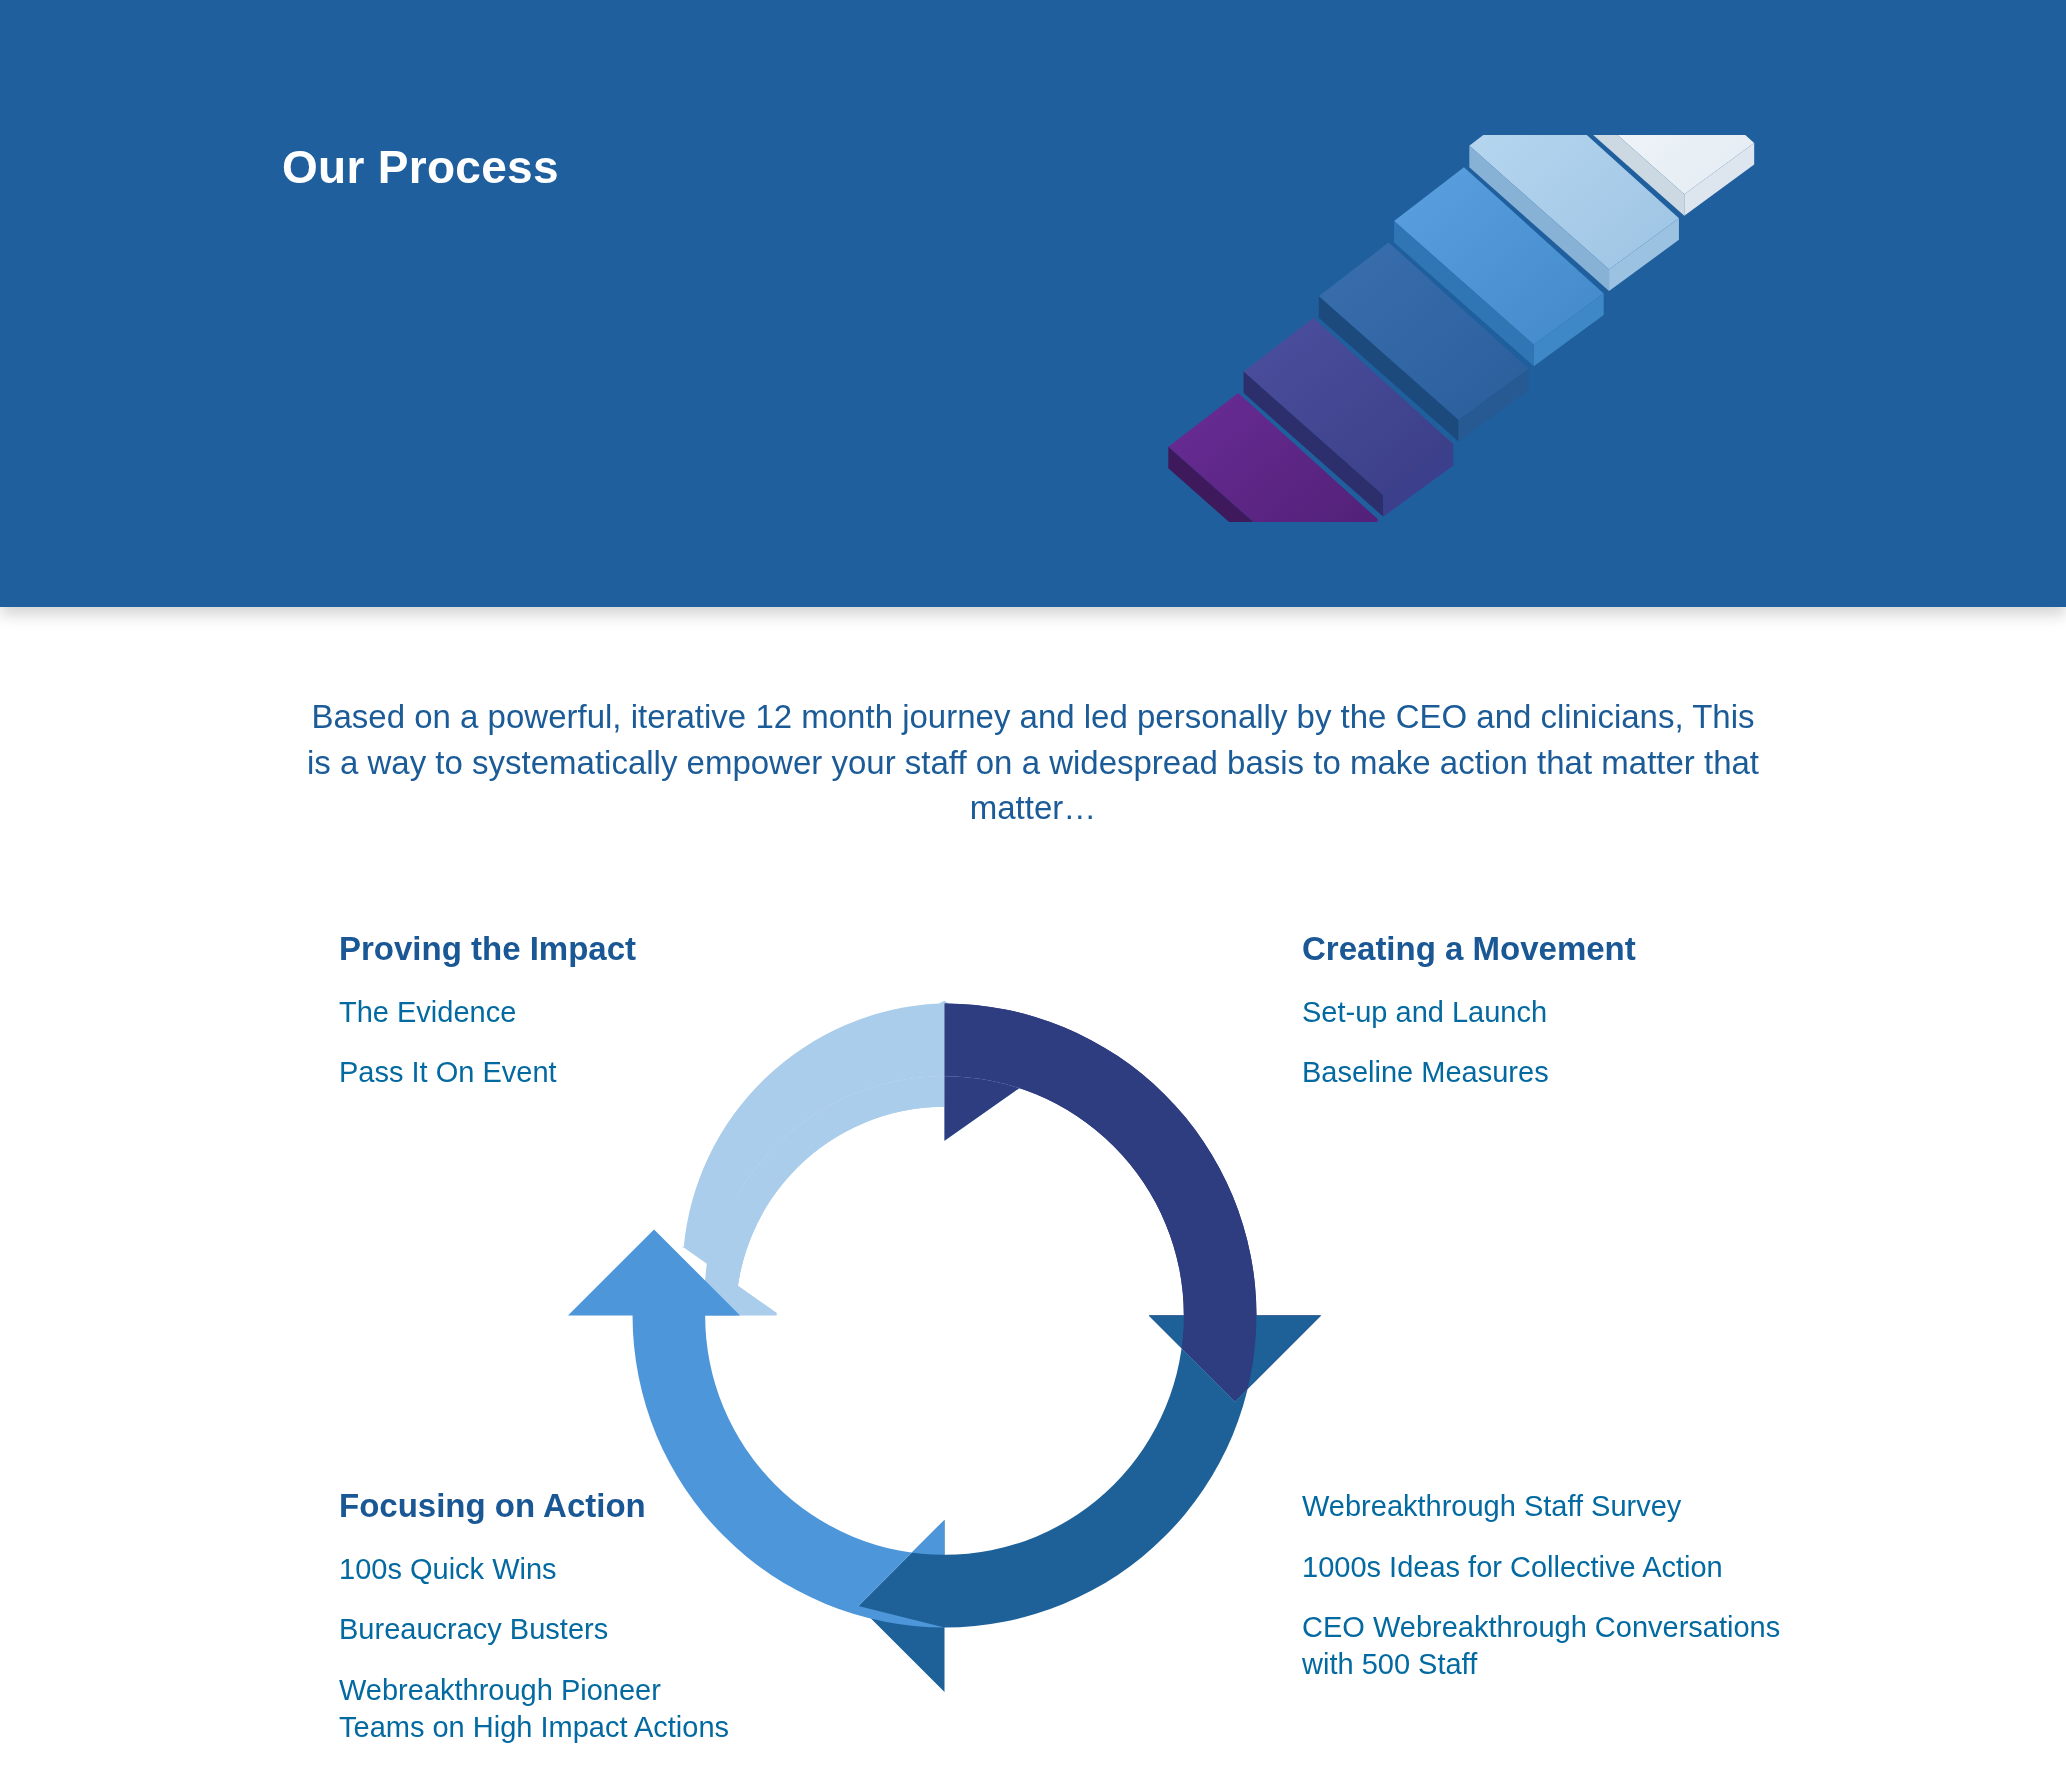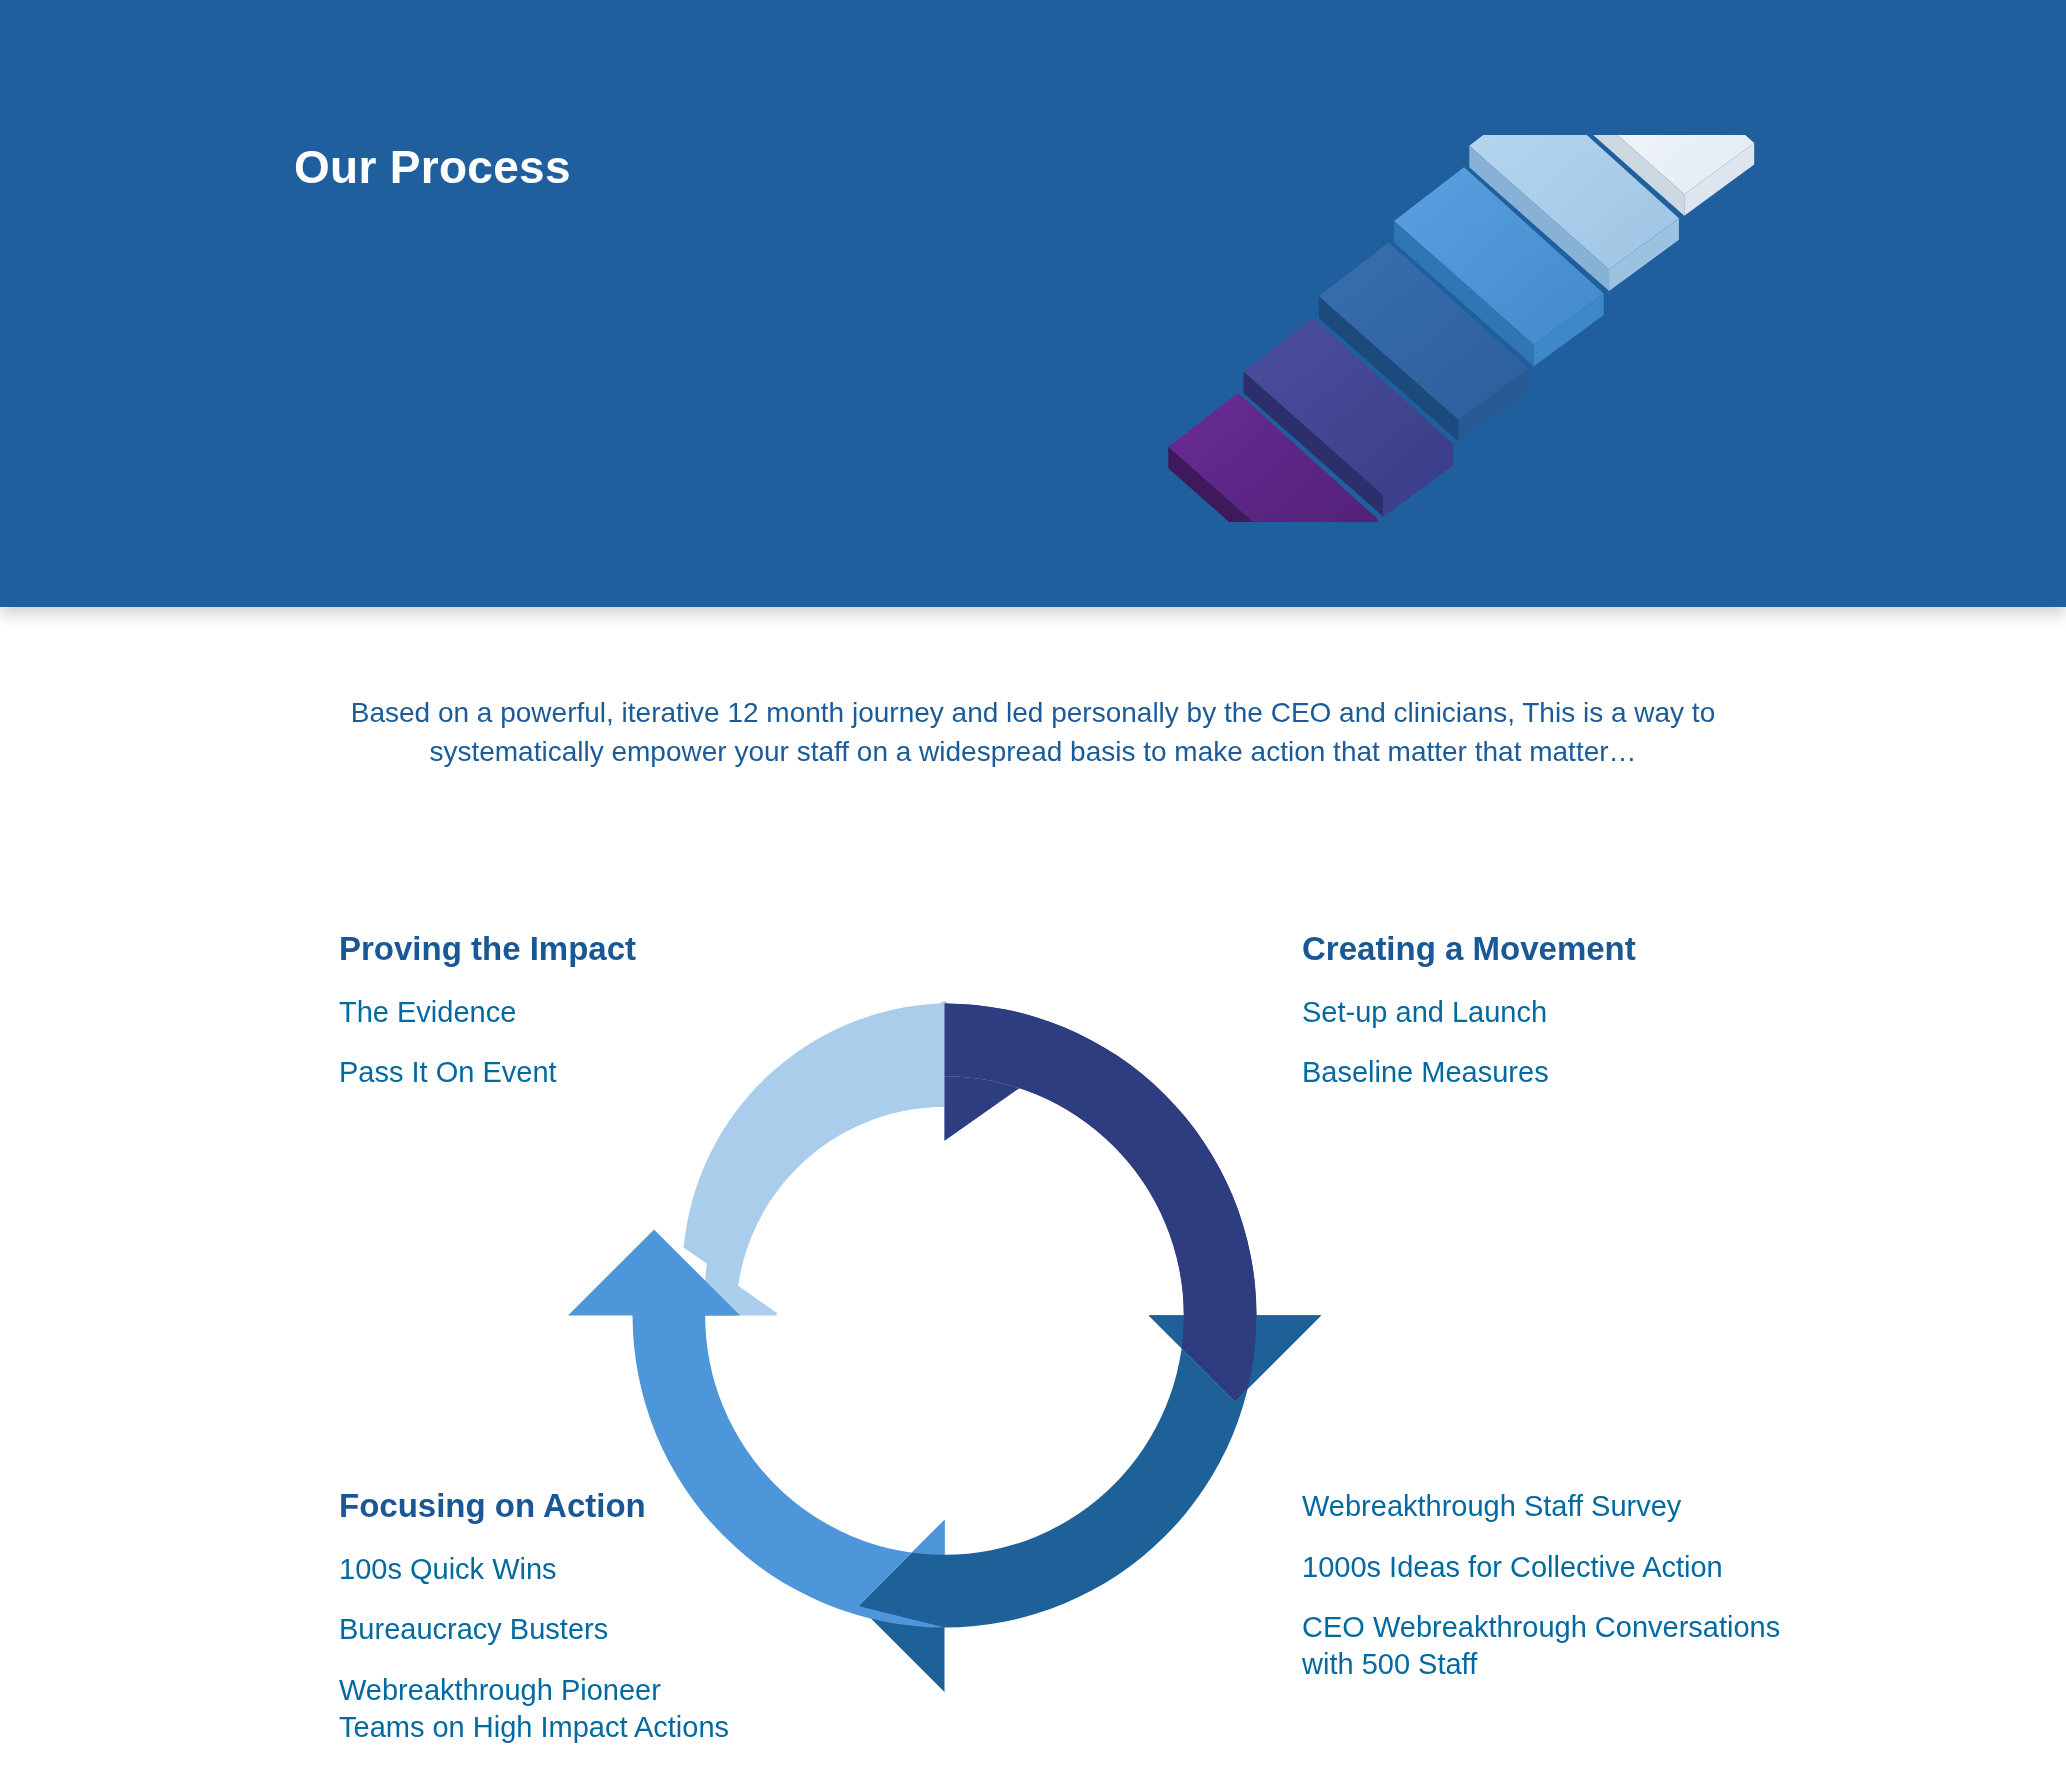--- a/index.html
+++ b/index.html
@@ -12,36 +12,36 @@
 
   
   .hero{
     position:absolute; left:0; top:0; width:2066px; height:607px;
     background:#1f5f9d; overflow:hidden;
     box-shadow:0 7.5px 14px rgba(0,0,0,0.17);
   }
   .hero-copy{ position:absolute; left:282px; top:143px; width:673px; }
   .hero-title{
     color:#ffffff; font-size:46px; font-weight:bold;
-    letter-spacing:0.3px; line-height:1.05;margin-left:12px;
+    letter-spacing:0.3px; line-height:1.05;
   }
   .hero-sub{
     margin-top:46px; color:#ffffff; font-size:32px;
     line-height:1.33; font-weight:400; max-width:635px;
   }
 
   
   .iso{ position:absolute; left:1157px; top:135px; width:673px; height:387px; }
   .iso svg{ display:block; }
 
   
   .intro{
     position:absolute; left:50%; transform:translateX(-50%);
     top:694px; width:1453px; text-align:center;
-    color:#1b5b97; font-size:28px; line-height:1.38;
+    color:#1b5b97; font-size:33px; line-height:1.38;
   }
 
   
   .cycle{ position:absolute; left:568px; top:939px; width:753px; height:753px; }
   .cycle svg{ display:block; }
 
   
   .quad{ position:absolute; }
   .quad h3{
     color:#1a5795; font-size:33px; font-weight:bold;

